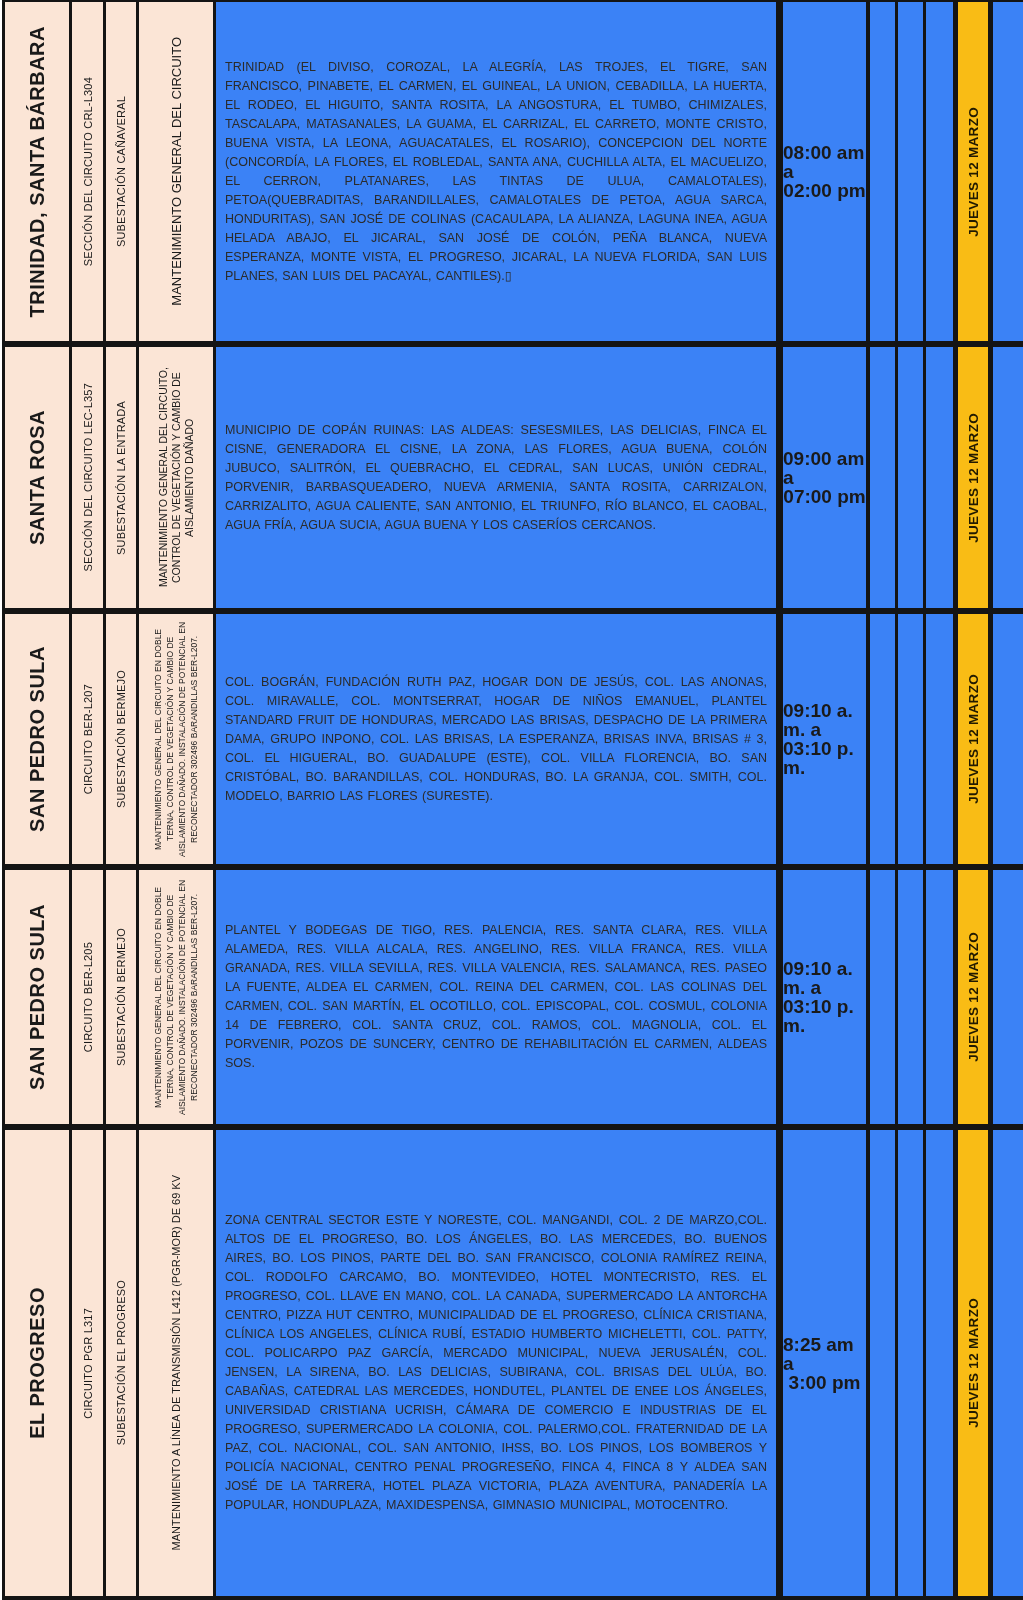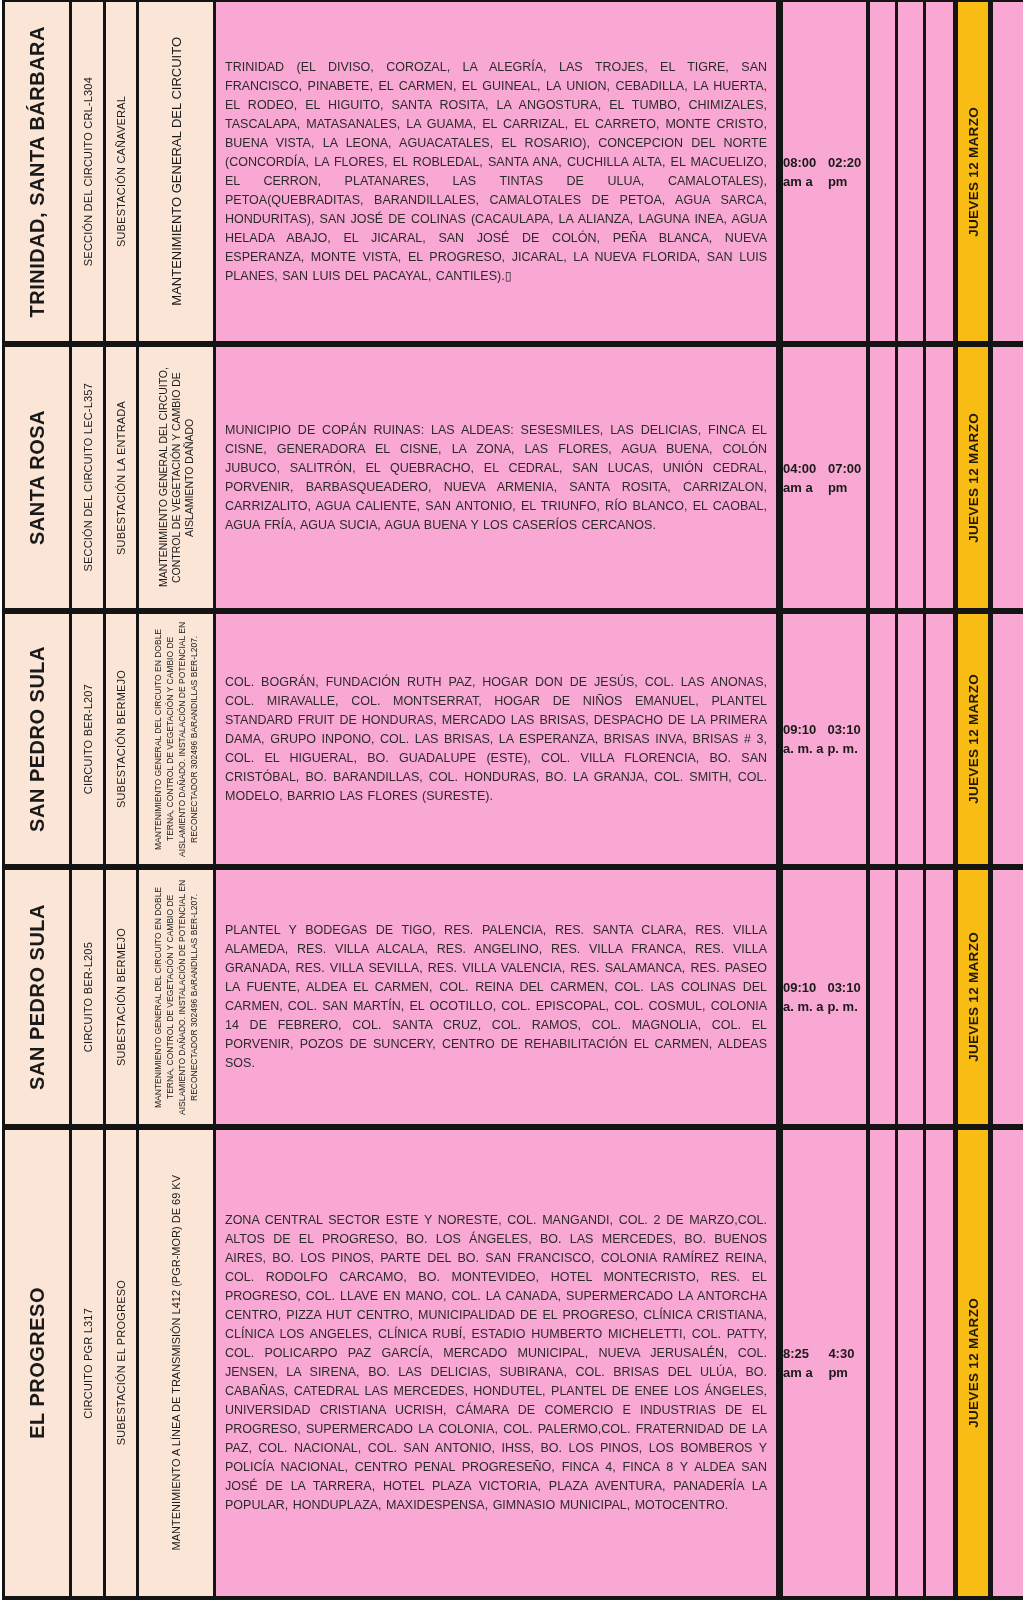--- a/index.html
+++ b/index.html
@@ -26,21 +26,21 @@
   .r2 { height: 256px; }
   .r3 { height: 260px; }
   .r4 { height: 472px; }
 
   .cell {
     border-right: 3px solid #141414;
     display: flex;
     align-items: center;
     justify-content: center;
     overflow: hidden;
-    background: #f9a8d4;
+    background: #3b82f6;
   }
   .peach  { background: #fbe5d6; }
   .yellow { background: #f9bc15; }
   .c-desc { border-right: 7px solid #141414; }
   .c-time { border-right: 4px solid #141414; }
   .c-n3   { border-right: 5px solid #141414; }
   .c-day  { border-right: 5px solid #141414; }
   .c-last { border-right: 0; }
 
   .vtext {
@@ -73,23 +73,23 @@
     width: 100%;
     padding: 8px 9px;
     font-size: 12.5px;
     line-height: 19px;
     color: #2b2b2b;
     text-align: justify;
     word-spacing: 1px;
   }
   .time {
     display: flex;
-    flex-direction: row;
+    flex-direction: column;
     align-items: center;
-    font-size: 13px;
+    font-size: 19px;
     font-weight: bold;
     color: #1a1a1a;
     line-height: 19px;
   }
   .day {
     font-size: 13.5px;
     font-weight: bold;
     color: #211a00;
     letter-spacing: 0.3px;
   }
@@ -111,21 +111,21 @@
       </div>
     <div class="cell peach">
       <span class="vtext work">MANTENIMIENTO GENERAL DEL CIRCUITO</span>
       </div>
     <div class="cell c-desc areas-wrap">
       <p class="areas">TRINIDAD (EL DIVISO, COROZAL, LA ALEGRÍA, LAS TROJES, EL TIGRE, SAN FRANCISCO, PINABETE, EL CARMEN, EL GUINEAL, LA UNION, CEBADILLA, LA HUERTA, EL RODEO, EL HIGUITO, SANTA ROSITA, LA ANGOSTURA, EL TUMBO, CHIMIZALES, TASCALAPA, MATASANALES, LA GUAMA, EL CARRIZAL, EL CARRETO, MONTE CRISTO, BUENA VISTA, LA LEONA, AGUACATALES, EL ROSARIO), CONCEPCION DEL NORTE (CONCORDÍA, LA FLORES, EL ROBLEDAL, SANTA ANA, CUCHILLA ALTA, EL MACUELIZO, EL CERRON, PLATANARES, LAS TINTAS DE ULUA, CAMALOTALES), PETOA(QUEBRADITAS, BARANDILLALES, CAMALOTALES DE PETOA, AGUA SARCA, HONDURITAS), SAN JOSÉ DE COLINAS (CACAULAPA, LA ALIANZA, LAGUNA INEA, AGUA HELADA ABAJO, EL JICARAL, SAN JOSÉ DE COLÓN, PEÑA BLANCA, NUEVA ESPERANZA, MONTE VISTA, EL PROGRESO, JICARAL, LA NUEVA FLORIDA, SAN LUIS PLANES, SAN LUIS DEL PACAYAL, CANTILES).▯</p>
       </div>
     <div class="cell c-time">
       <div class="time">
         <span>08:00 am a</span>
-        <span>02:20 pm</span>
+        <span>02:00 pm</span>
         </div>
       </div>
     <div class="cell c-n1"></div>
     <div class="cell c-n2"></div>
     <div class="cell c-n3"></div>
     <div class="cell yellow c-day">
       <span class="vtext day">JUEVES 12 MARZO</span>
       </div>
     <div class="cell c-last"></div>
   </div>
@@ -141,21 +141,21 @@
       <span class="vtext small">SUBESTACIÓN LA ENTRADA</span>
       </div>
     <div class="cell peach">
       <span class="vtext work work-3">MANTENIMIENTO GENERAL DEL CIRCUITO, CONTROL DE VEGETACIÓN Y CAMBIO DE AISLAMIENTO DAÑADO</span>
       </div>
     <div class="cell c-desc areas-wrap">
       <p class="areas">MUNICIPIO DE COPÁN RUINAS: LAS ALDEAS: SESESMILES, LAS DELICIAS, FINCA EL CISNE, GENERADORA EL CISNE, LA ZONA, LAS FLORES, AGUA BUENA, COLÓN JUBUCO, SALITRÓN, EL QUEBRACHO, EL CEDRAL, SAN LUCAS, UNIÓN CEDRAL, PORVENIR, BARBASQUEADERO, NUEVA ARMENIA, SANTA ROSITA, CARRIZALON, CARRIZALITO, AGUA CALIENTE, SAN ANTONIO, EL TRIUNFO, RÍO BLANCO, EL CAOBAL, AGUA FRÍA, AGUA SUCIA, AGUA BUENA Y LOS CASERÍOS CERCANOS.</p>
       </div>
     <div class="cell c-time">
       <div class="time">
-        <span>04:00 am a</span>
+        <span>09:00 am a</span>
         <span>07:00 pm</span>
         </div>
       </div>
     <div class="cell c-n1"></div>
     <div class="cell c-n2"></div>
     <div class="cell c-n3"></div>
     <div class="cell yellow c-day">
       <span class="vtext day">JUEVES 12 MARZO</span>
       </div>
     <div class="cell c-last"></div>
@@ -235,21 +235,21 @@
       </div>
     <div class="cell peach">
       <span class="vtext work work-1">MANTENIMIENTO A LÍNEA DE TRANSMISIÓN L412 (PGR-MOR) DE 69 KV</span>
       </div>
     <div class="cell c-desc areas-wrap">
       <p class="areas">ZONA CENTRAL SECTOR ESTE Y NORESTE, COL. MANGANDI, COL. 2 DE MARZO,COL. ALTOS DE EL PROGRESO, BO. LOS ÁNGELES, BO. LAS MERCEDES, BO. BUENOS AIRES, BO. LOS PINOS, PARTE DEL BO. SAN FRANCISCO, COLONIA RAMÍREZ REINA, COL. RODOLFO CARCAMO, BO. MONTEVIDEO, HOTEL MONTECRISTO, RES. EL PROGRESO, COL. LLAVE EN MANO, COL. LA CANADA, SUPERMERCADO LA ANTORCHA CENTRO, PIZZA HUT CENTRO, MUNICIPALIDAD DE EL PROGRESO, CLÍNICA CRISTIANA, CLÍNICA LOS ANGELES, CLÍNICA RUBÍ, ESTADIO HUMBERTO MICHELETTI, COL. PATTY, COL. POLICARPO PAZ GARCÍA, MERCADO MUNICIPAL, NUEVA JERUSALÉN, COL. JENSEN, LA SIRENA, BO. LAS DELICIAS, SUBIRANA, COL. BRISAS DEL ULÚA, BO. CABAÑAS, CATEDRAL LAS MERCEDES, HONDUTEL, PLANTEL DE ENEE LOS ÁNGELES, UNIVERSIDAD CRISTIANA UCRISH, CÁMARA DE COMERCIO E INDUSTRIAS DE EL PROGRESO, SUPERMERCADO LA COLONIA, COL. PALERMO,COL. FRATERNIDAD DE LA PAZ, COL. NACIONAL, COL. SAN ANTONIO, IHSS, BO. LOS PINOS, LOS BOMBEROS Y POLICÍA NACIONAL, CENTRO PENAL PROGRESEÑO, FINCA 4, FINCA 8 Y ALDEA SAN JOSÉ DE LA TARRERA, HOTEL PLAZA VICTORIA, PLAZA AVENTURA, PANADERÍA LA POPULAR, HONDUPLAZA, MAXIDESPENSA, GIMNASIO MUNICIPAL, MOTOCENTRO.</p>
       </div>
     <div class="cell c-time">
       <div class="time">
         <span>8:25 am a</span>
-        <span>4:30 pm</span>
+        <span>3:00 pm</span>
         </div>
       </div>
     <div class="cell c-n1"></div>
     <div class="cell c-n2"></div>
     <div class="cell c-n3"></div>
     <div class="cell yellow c-day">
       <span class="vtext day">JUEVES 12 MARZO</span>
       </div>
     <div class="cell c-last"></div>
   </div>

